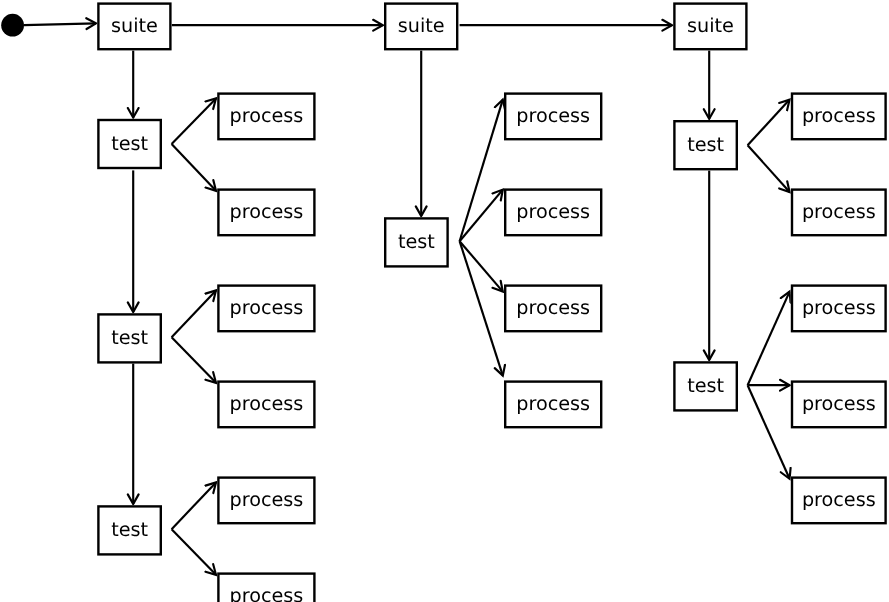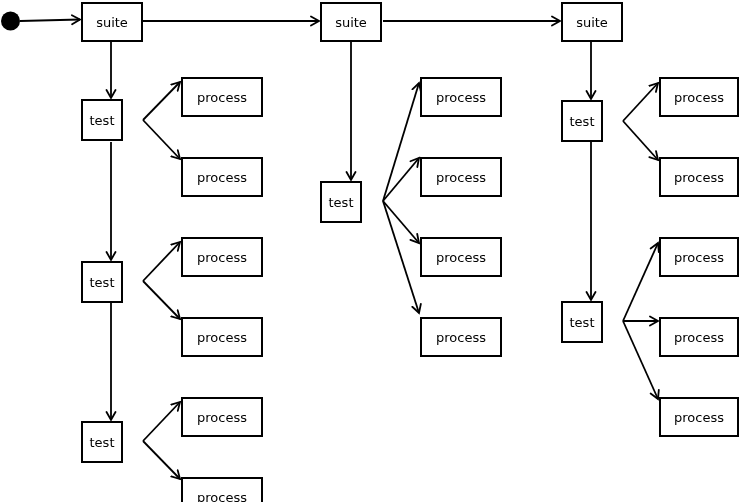--- a/index.html
+++ b/index.html
@@ -18,26 +18,26 @@
   }
   .node {
     position: absolute;
     box-sizing: border-box;
     border: 2px solid #000000;
     background: #ffffff;
     color: #000000;
     display: flex;
     align-items: center;
     justify-content: center;
-    font-size: 13px;
+    font-size: 16px;
     line-height: 1;
     white-space: nowrap;
   }
   .suite { width: 62px; height: 40px; }
-  .test  { width: 42px; height: 42px; }
+  .test  { width: 54px; height: 42px; }
   .process { width: 82px; height: 40px; margin-top: 16px; }
 </style>
 </head>
 <body>
 
 <div class="canvas">
 
   <svg class="edges" viewBox="0 0 741 502" xmlns="http://www.w3.org/2000/svg">
     <defs>
       <marker id="arrowhead" markerUnits="userSpaceOnUse" markerWidth="14" markerHeight="14" refX="9" refY="6" orient="auto">

